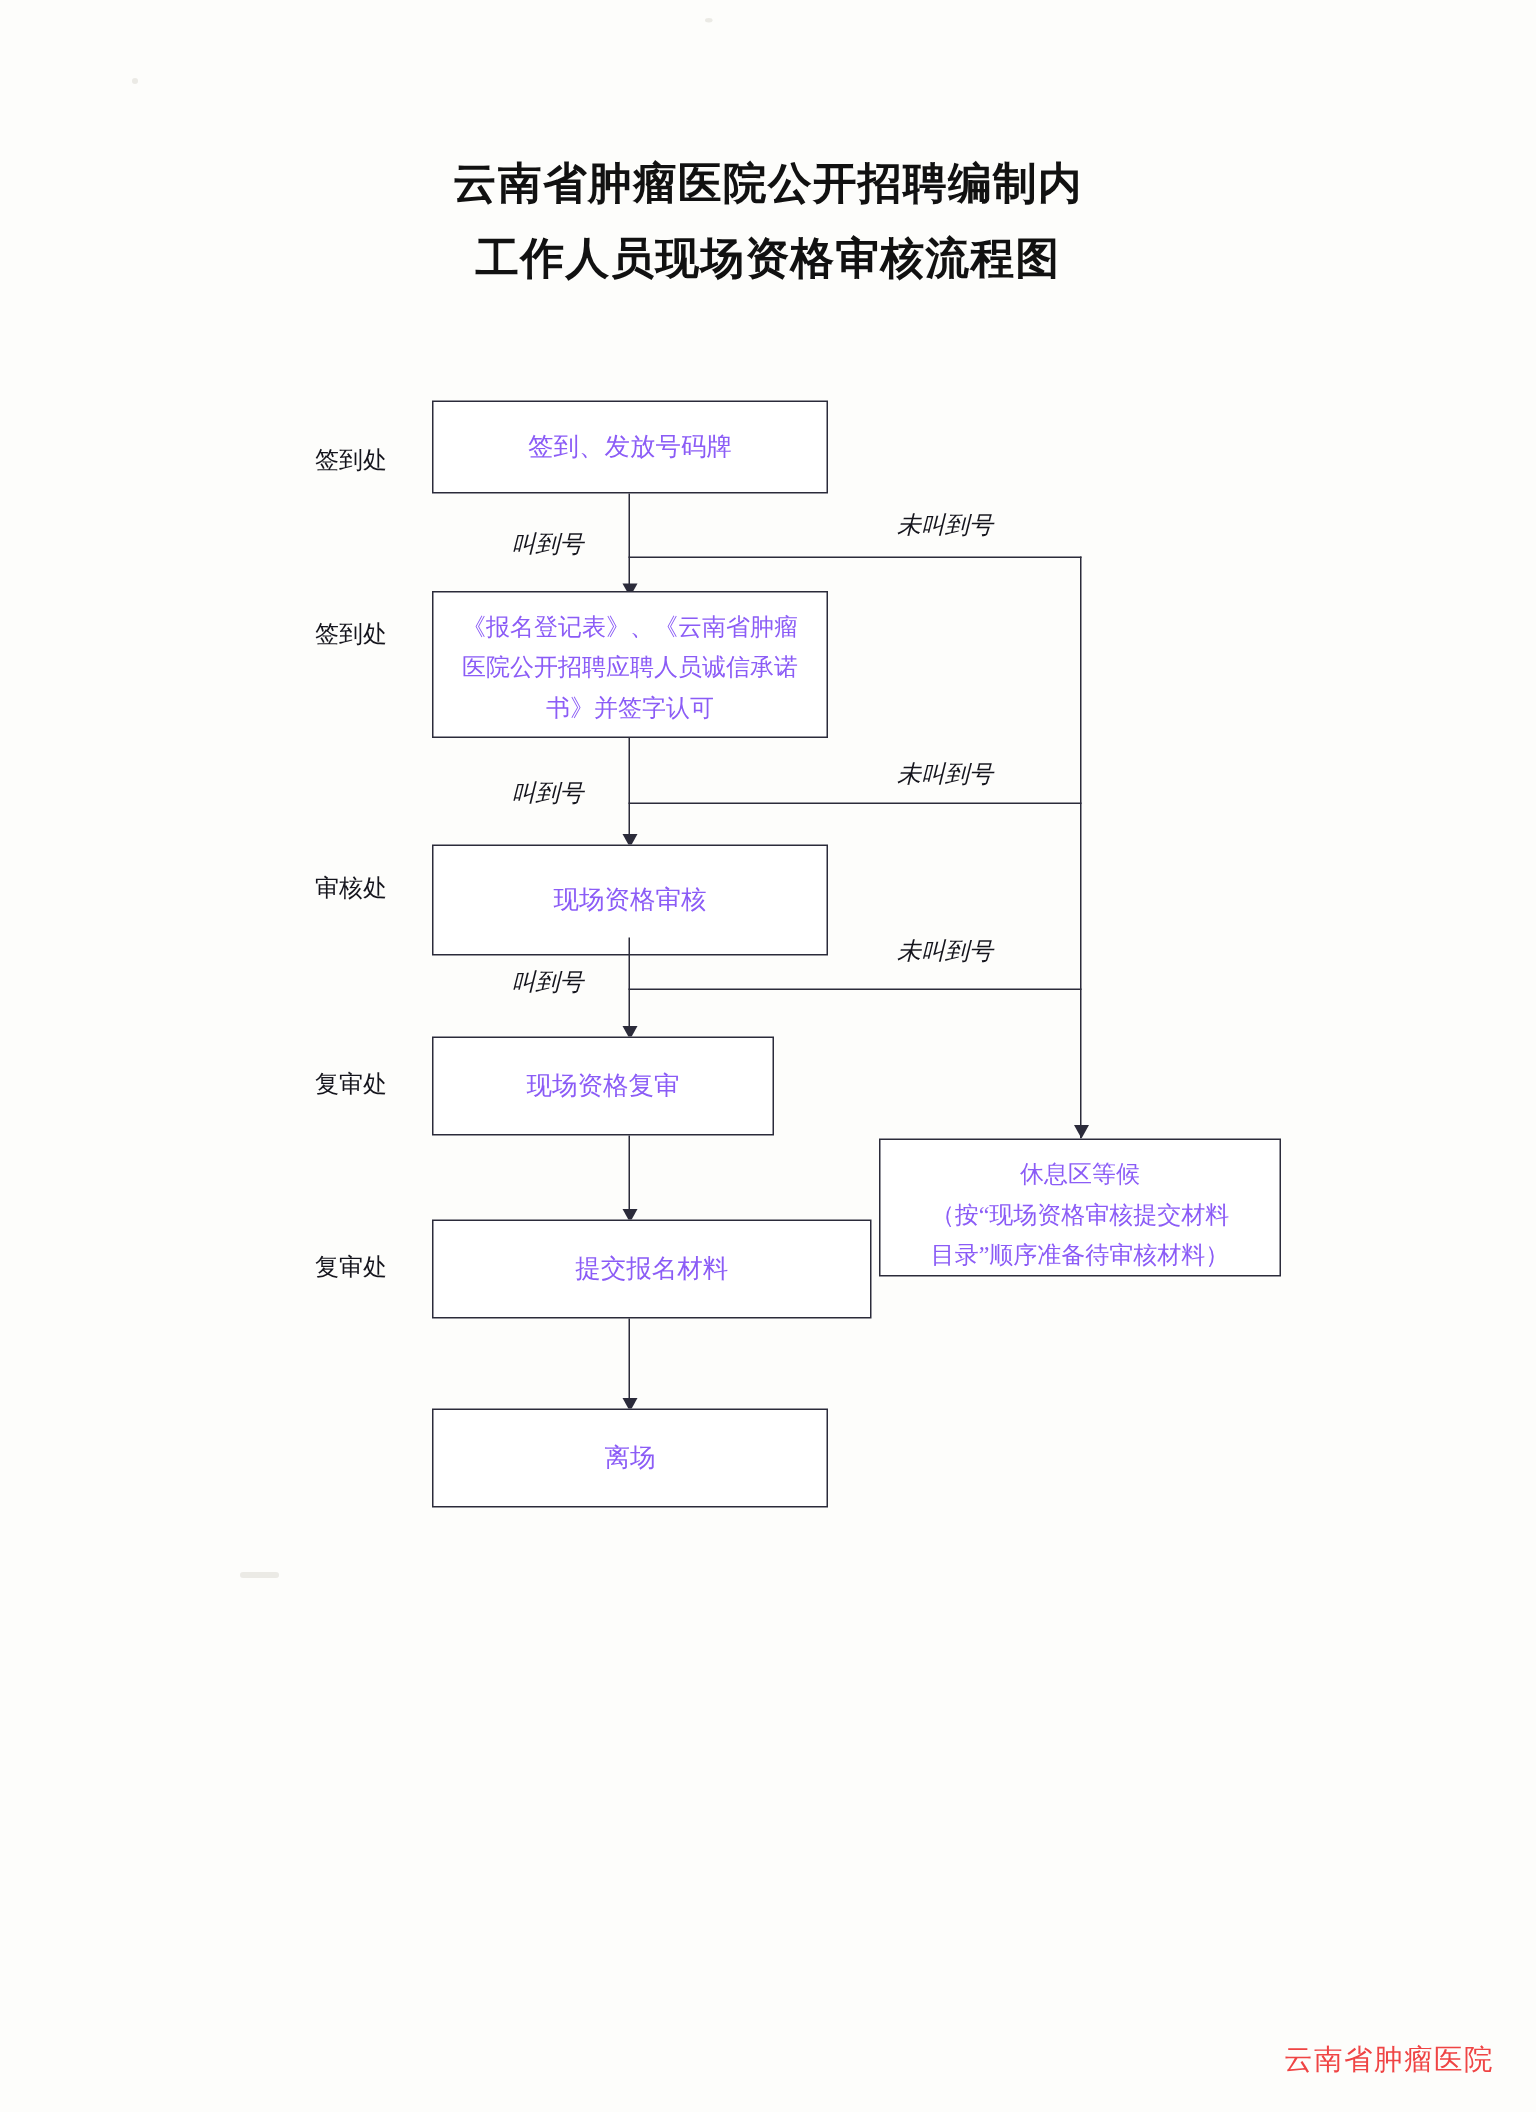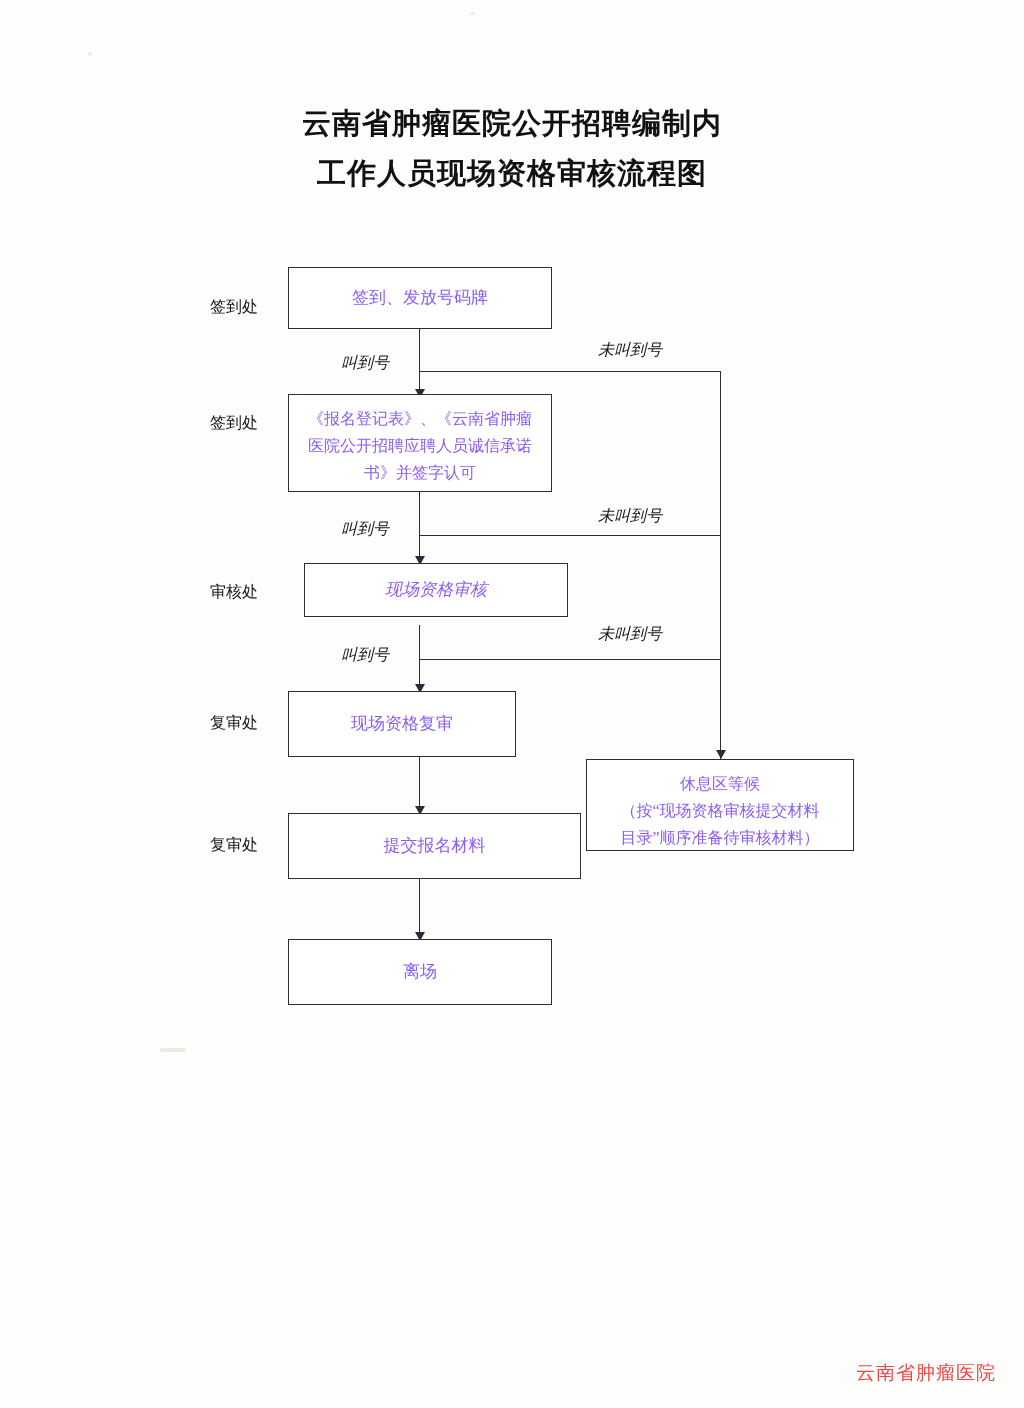--- a/index.html
+++ b/index.html
@@ -147,21 +147,21 @@
     <div>书》并签字认可</div>
   </div>
 
   <div class="vline" style="left:419px; top:492px; height:70px;"></div>
   <div class="arrow-down" style="left:415px; top:556px;"></div>
   <div class="edge-label" style="left:341px; top:519px;">叫到号</div>
 
   <div class="hline" style="left:419px; top:535px; width:302px;"></div>
   <div class="edge-label" style="left:598px; top:506px;">未叫到号</div>
 
-  <div class="box" style="left:304px; top:563px; width:264px; height:54px;font-style:italic;">
+  <div class="box" style="left:288px; top:563px; width:264px; height:74px;">
     <span>现场资格审核</span>
   </div>
 
   <div class="vline" style="left:419px; top:625px; height:66px;"></div>
   <div class="arrow-down" style="left:415px; top:684px;"></div>
   <div class="edge-label" style="left:341px; top:645px;">叫到号</div>
 
   <div class="hline" style="left:419px; top:659px; width:302px;"></div>
   <div class="edge-label" style="left:598px; top:624px;">未叫到号</div>
 

